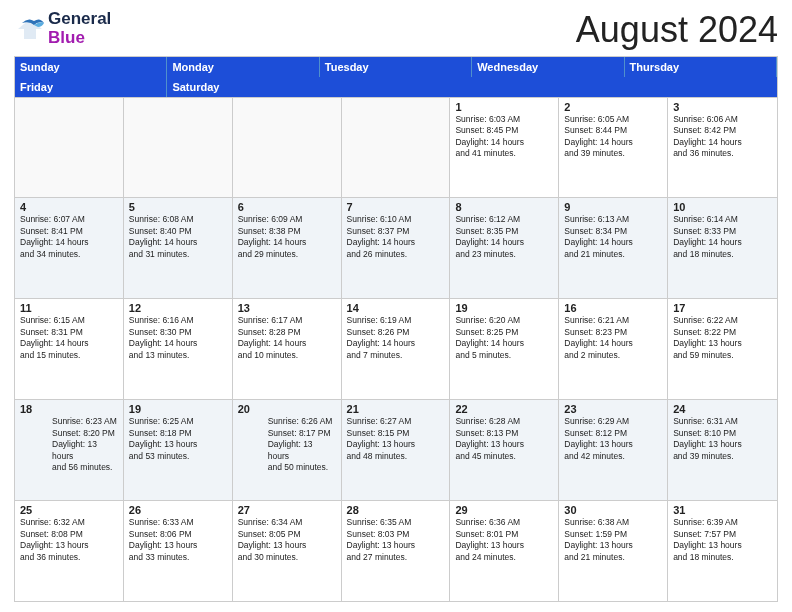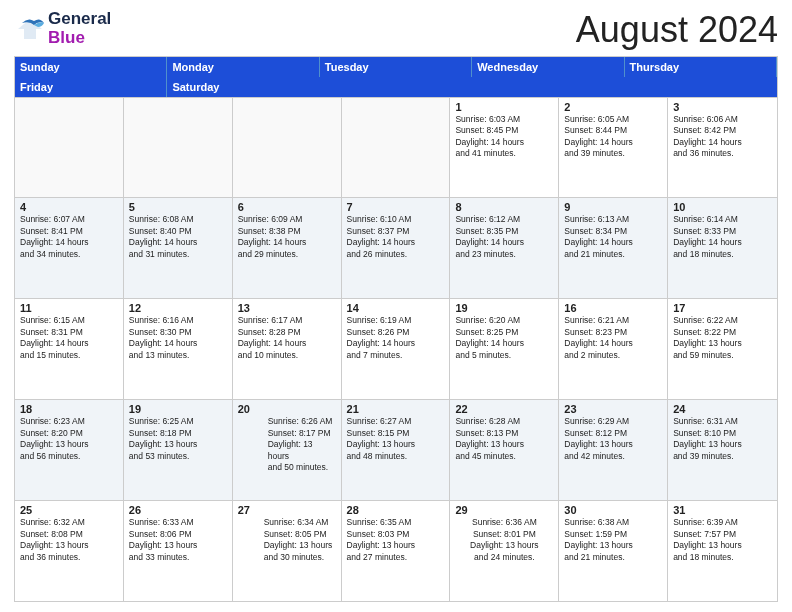--- a/index.html
+++ b/index.html
@@ -261,21 +261,21 @@
             <span class="day-num">17</span>
             <div class="cell-text" style="white-space: pre-line;">Sunrise: 6:22 AM
 Sunset: 8:22 PM
 Daylight: 13 hours
 and 59 minutes.</div>
           </div>
         </div>
         <div class="cal-row">
           <div class="cal-cell alt-bg">
             <span class="day-num">18</span>
-            <div class="cell-text" style="white-space: pre-line;">Sunrise: 6:23 AM
+            <div class="cell-text" style="white-space: pre-line; margin-left: 32px;">Sunrise: 6:23 AM
 Sunset: 8:20 PM
 Daylight: 13 hours
 and 56 minutes.</div>
           </div>
           <div class="cal-cell alt-bg">
             <span class="day-num">19</span>
             <div class="cell-text" style="white-space: pre-line;">Sunrise: 6:25 AM
 Sunset: 8:18 PM
 Daylight: 13 hours
 and 53 minutes.</div>
@@ -326,35 +326,35 @@
           </div>
           <div class="cal-cell">
             <span class="day-num">26</span>
             <div class="cell-text" style="white-space: pre-line;">Sunrise: 6:33 AM
 Sunset: 8:06 PM
 Daylight: 13 hours
 and 33 minutes.</div>
           </div>
           <div class="cal-cell">
             <span class="day-num">27</span>
-            <div class="cell-text" style="white-space: pre-line; margin-left: 26px;">Sunrise: 6:34 AM
+            <div class="cell-text" style="white-space: pre-line;">Sunrise: 6:34 AM
 Sunset: 8:05 PM
 Daylight: 13 hours
 and 30 minutes.</div>
           </div>
           <div class="cal-cell">
             <span class="day-num">28</span>
             <div class="cell-text" style="white-space: pre-line;">Sunrise: 6:35 AM
 Sunset: 8:03 PM
 Daylight: 13 hours
 and 27 minutes.</div>
           </div>
           <div class="cal-cell">
             <span class="day-num">29</span>
-            <div class="cell-text" style="white-space: pre-line; text-align: center;">Sunrise: 6:36 AM
+            <div class="cell-text" style="white-space: pre-line;">Sunrise: 6:36 AM
 Sunset: 8:01 PM
 Daylight: 13 hours
 and 24 minutes.</div>
           </div>
           <div class="cal-cell">
             <span class="day-num">30</span>
             <div class="cell-text" style="white-space: pre-line;">Sunrise: 6:38 AM
 Sunset: 1:59 PM
 Daylight: 13 hours
 and 21 minutes.</div>

